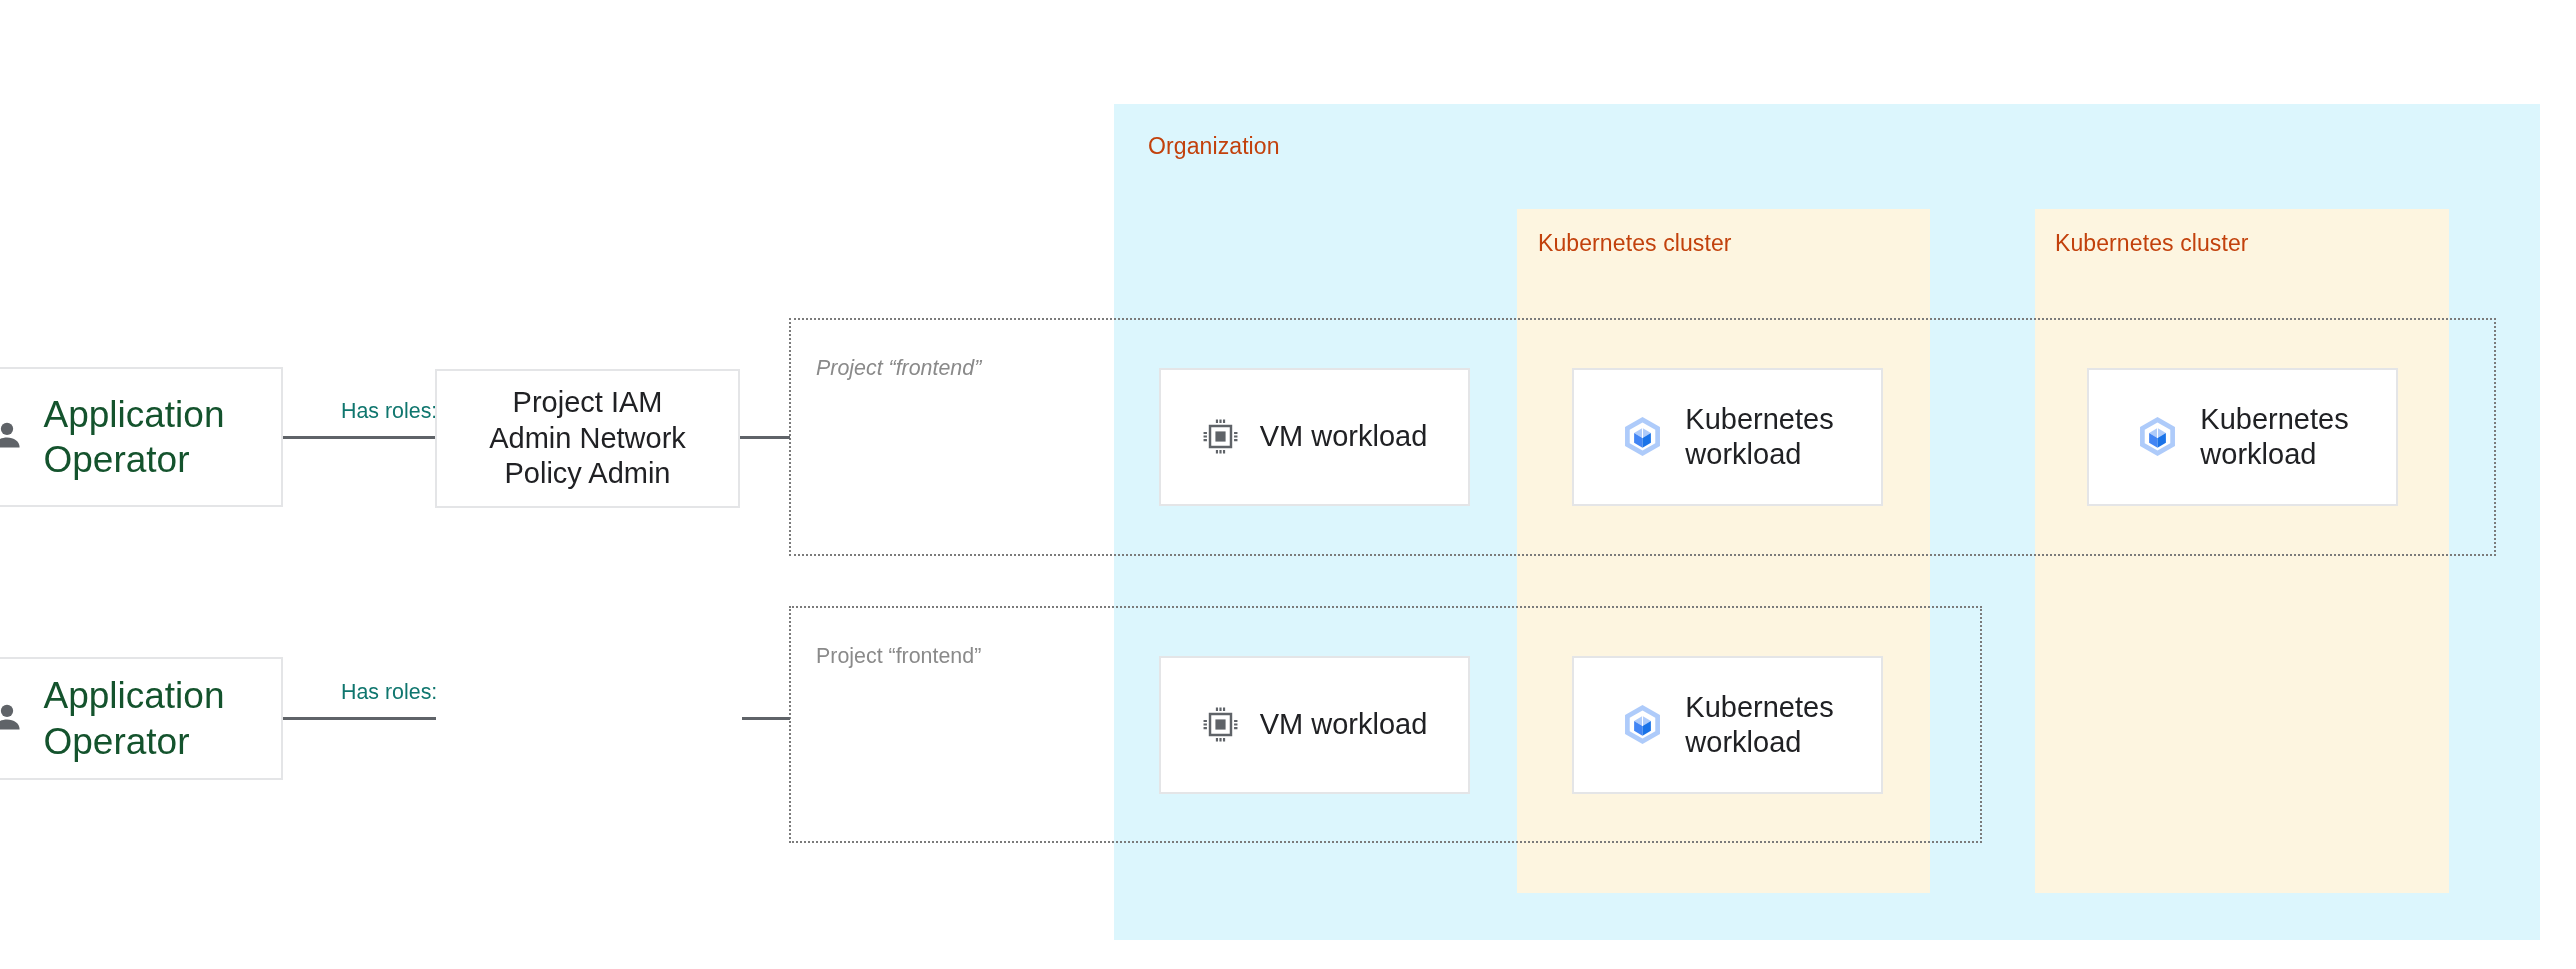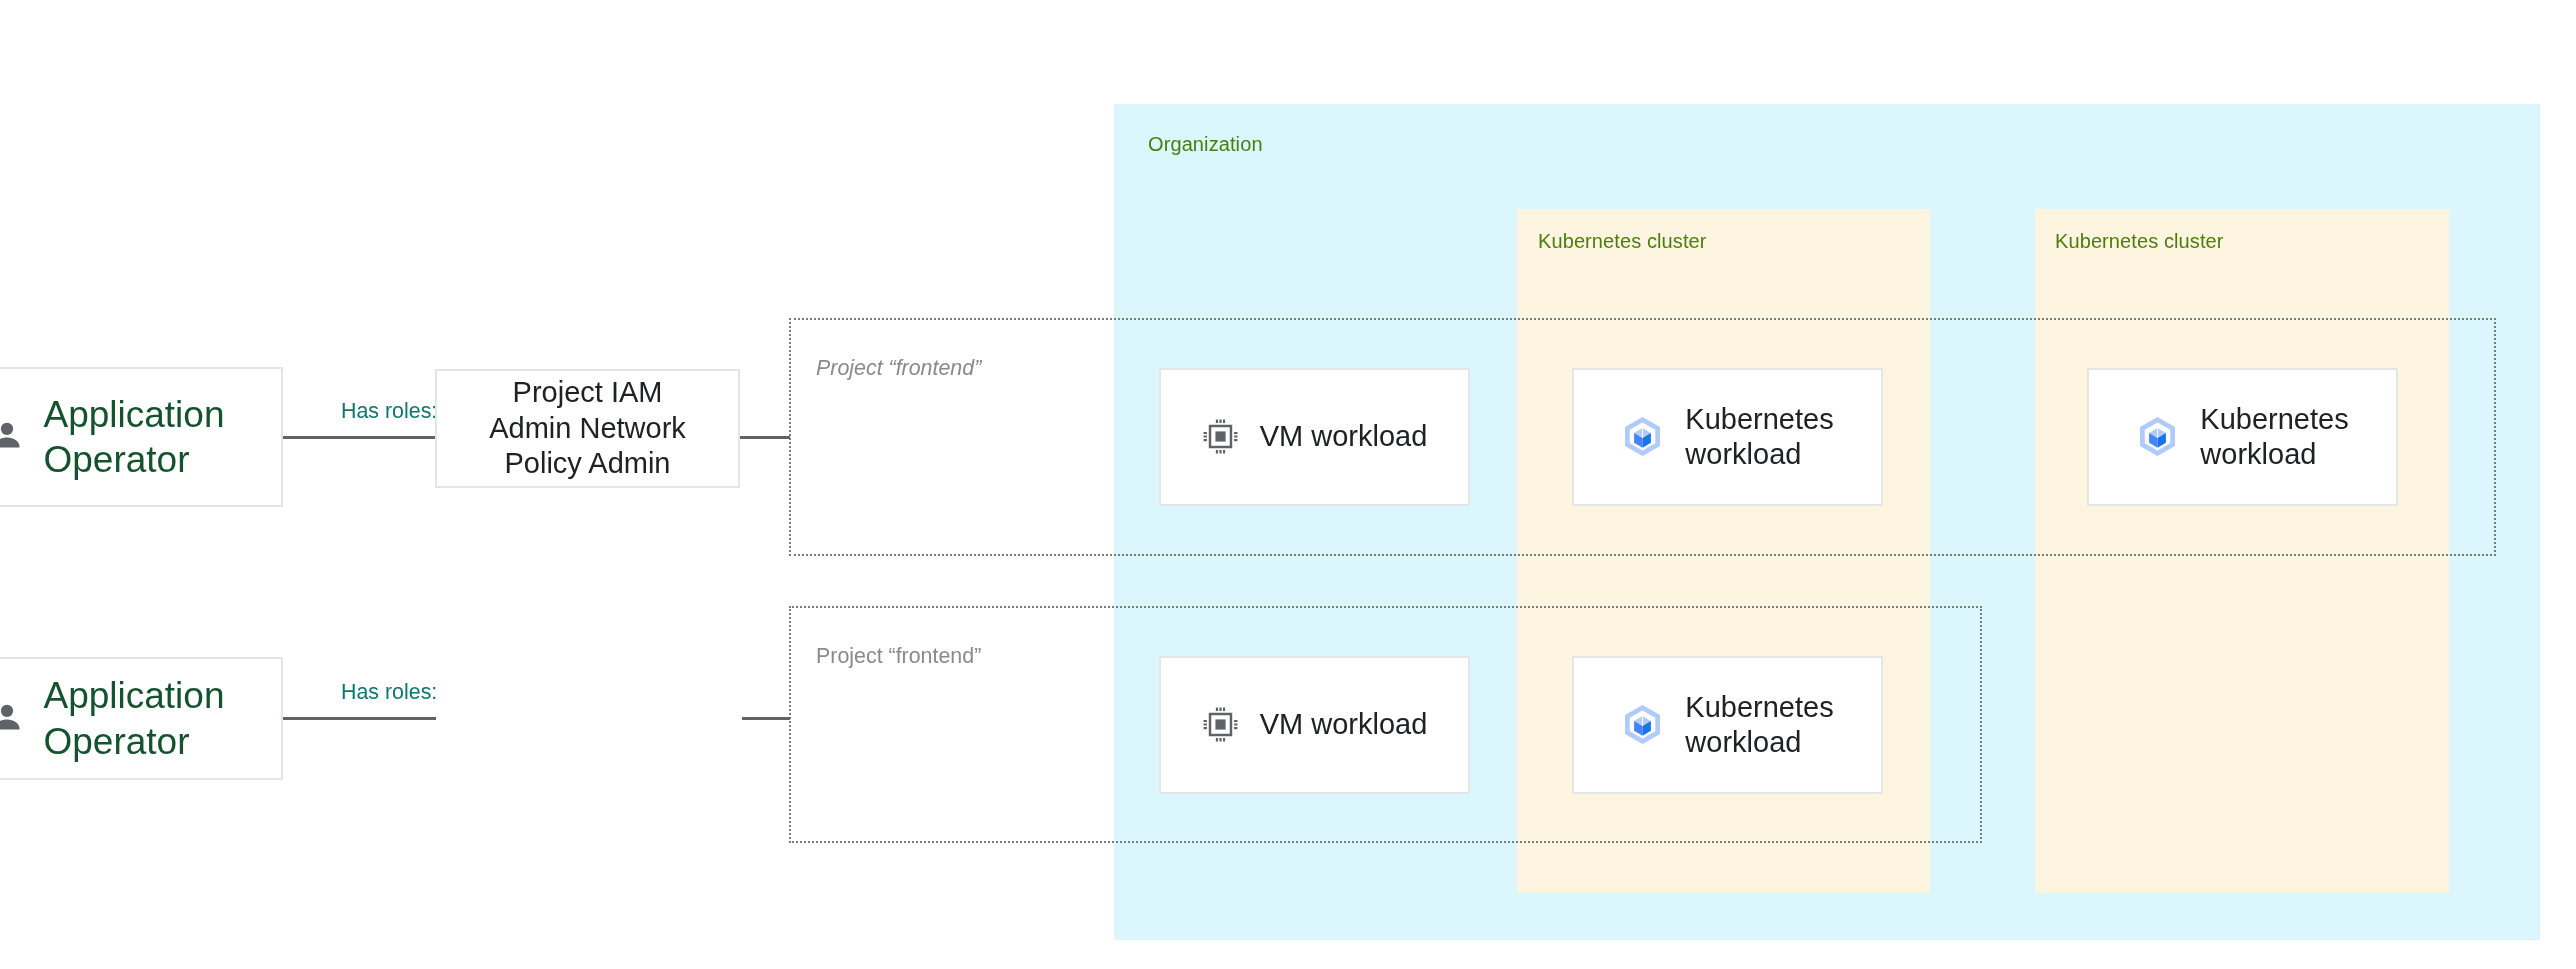--- a/index.html
+++ b/index.html
@@ -24,22 +24,22 @@
     box-sizing: border-box;
   }
   .zone-org {
     background: #dcf6fd;
   }
   .zone-cluster {
     background: #fdf5e0;
   }
   .zone-label {
     position: absolute;
-    font-size: 20px;
-    color: #4d7c0f;
+    font-size: 23px;
+    color: #c2410c;
     letter-spacing: 0.1px;
     white-space: nowrap;
   }
 
   
   .project-box {
     position: absolute;
     box-sizing: border-box;
     border: 2.1px dotted #7b7b7b;
     background: transparent;
@@ -145,21 +145,21 @@
         <path d="M3.6 19.6c0-4.1 3.8-6.6 8.4-6.6s8.4 2.5 8.4 6.6z" fill="#5f6368"></path>
       </svg>
     </span>
     <span class="actor-label">Application
 Operator</span>
   </div>
 
   <div class="connector" style="left:283px; top:436px; width:153px;"></div>
   <div class="edge-label" style="left:302px; top:399px;">Has roles:</div>
 
-  <div class="outline-box" style="left:435px; top:369px; width:305px; height:119px;">
+  <div class="outline-box" style="left:435px; top:369px; width:305px; height:139px;">
     <span class="role-label">Project IAM
 Admin Network
 Policy Admin</span>
   </div>
 
   <div class="connector" style="left:740px; top:436px; width:50px;"></div>
 
   <div class="outline-box actor-box" style="left:-76px; top:657px; width:359px; height:123px;">
     <span class="icon">
       <svg width="36" height="36" viewBox="0 0 24 24" aria-hidden="true">

